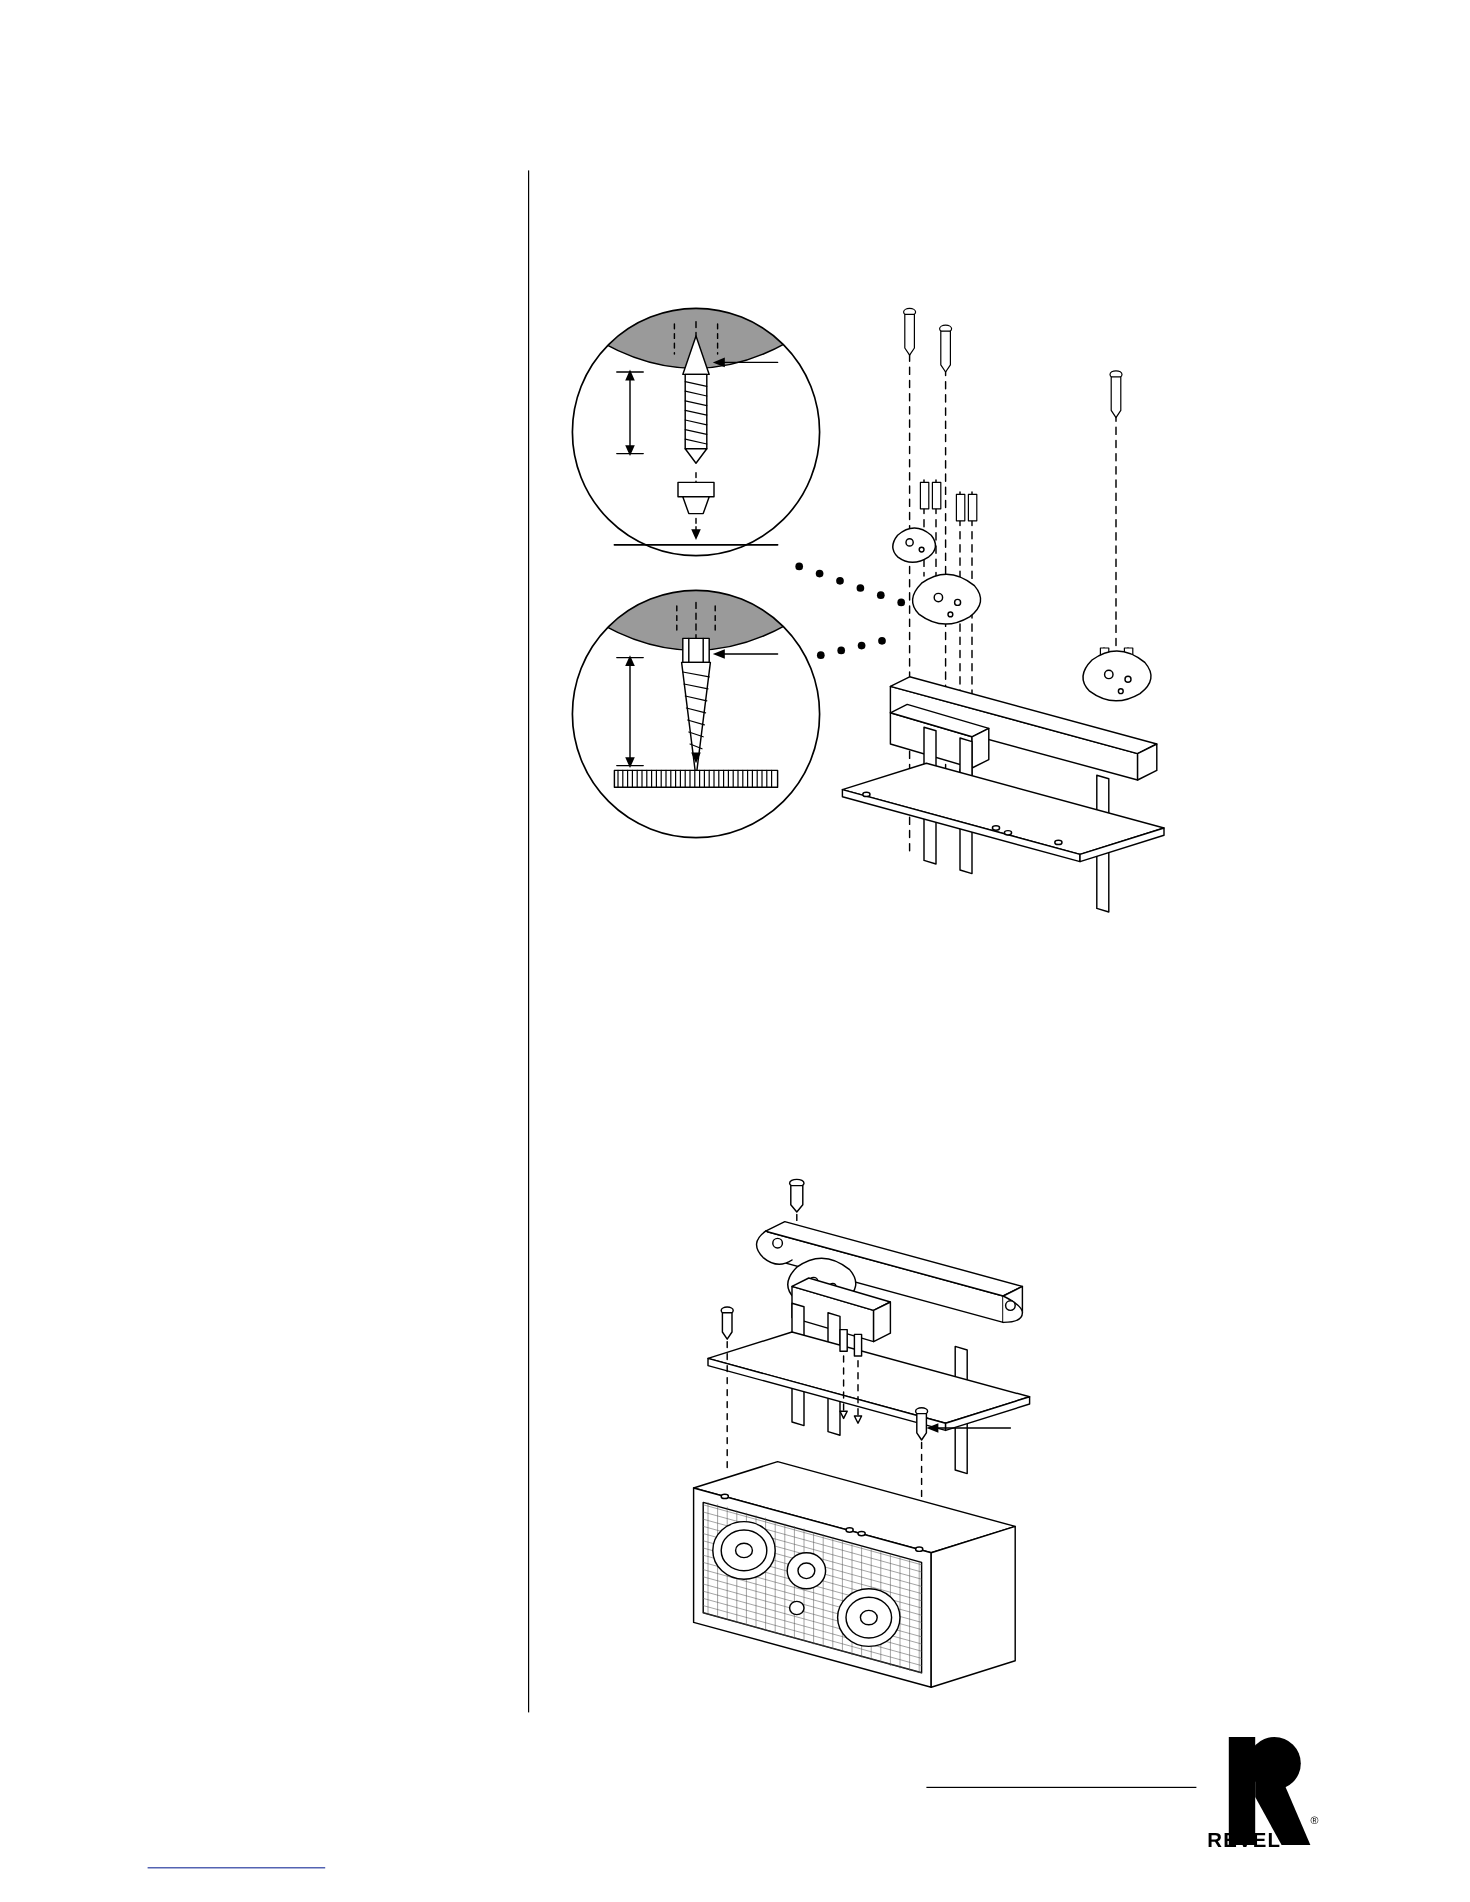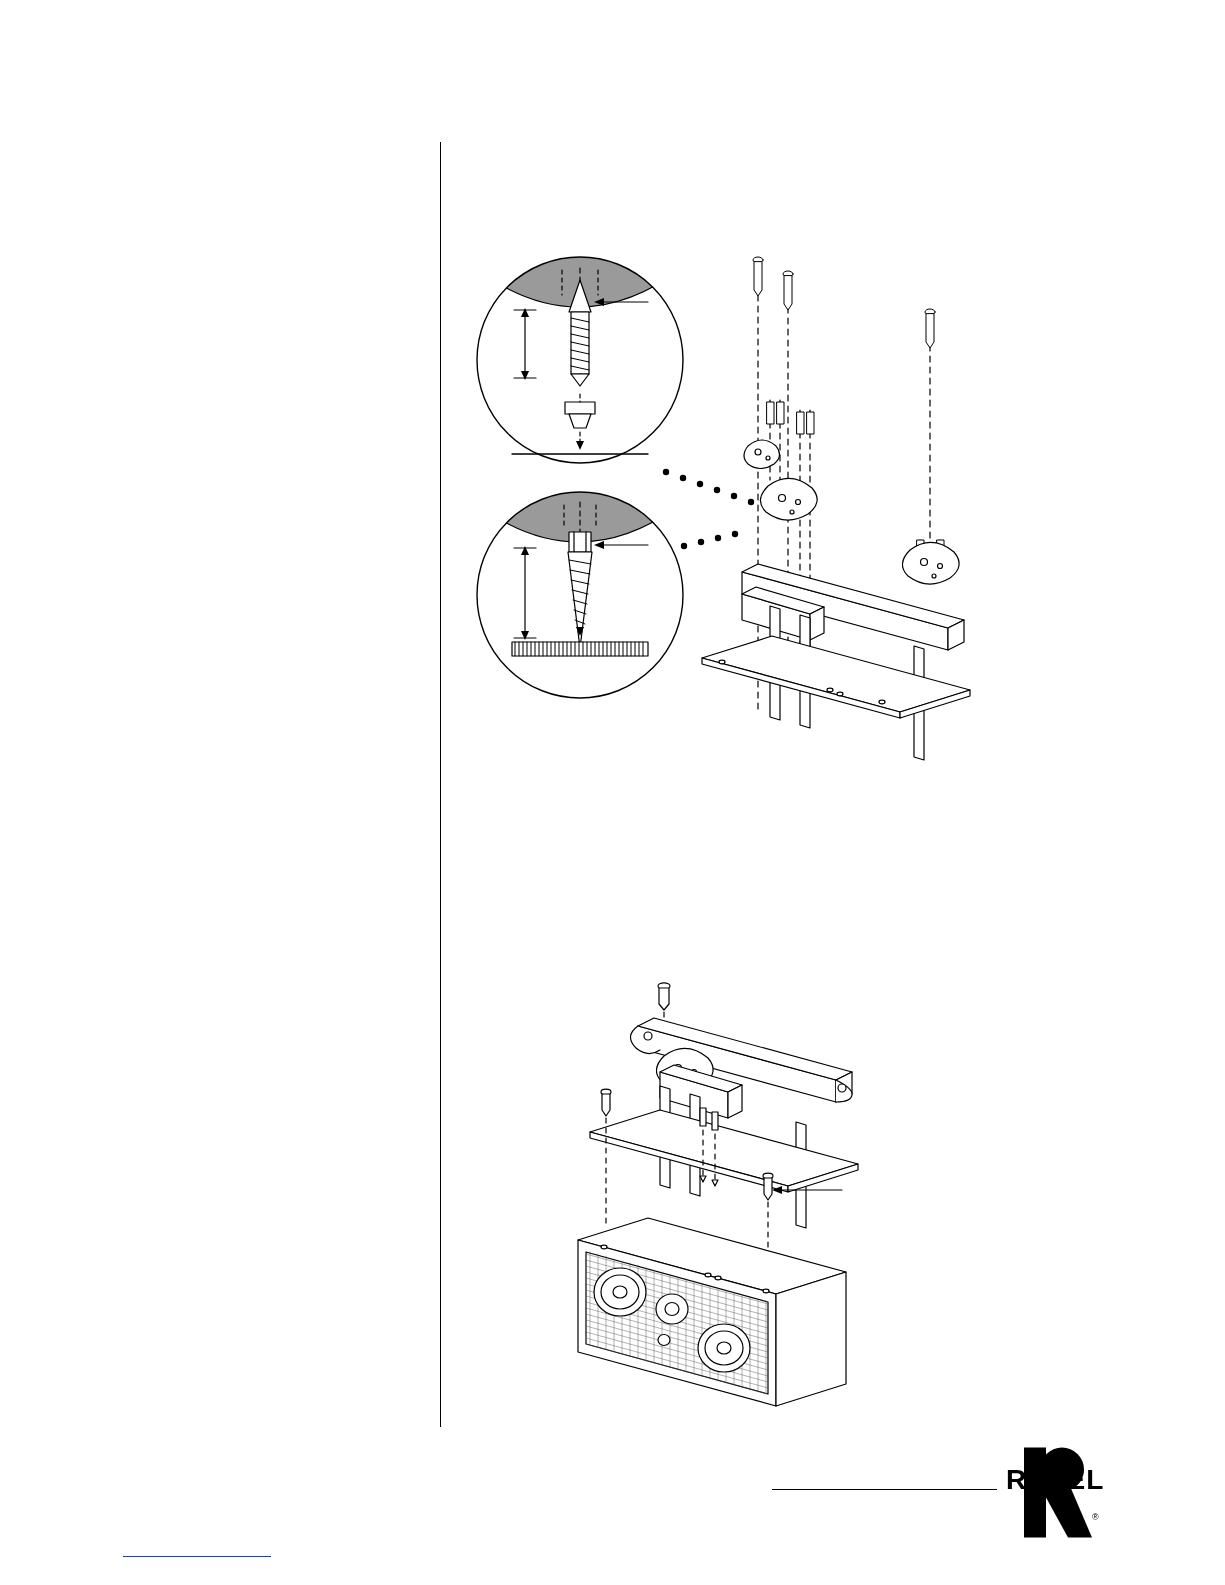--- a/index.html
+++ b/index.html
@@ -64,22 +64,22 @@
   .brand {
     position: absolute;
     left: 1006px;
     top: 1430px;
     width: 92px;
     height: 125px;
   }
   .brand-name {
     position: absolute;
     left: 1006px;
-    top: 1464px;
-    font-size: 28px;
+    top: 1524px;
+    font-size: 17px;
     letter-spacing: 1px;
     font-weight: bold;
     font-family: "Liberation Sans", sans-serif;
     color: #000000;
   }
   .brand-tm {
     position: absolute;
     left: 1092px;
     top: 1512px;
     font-size: 9px;

